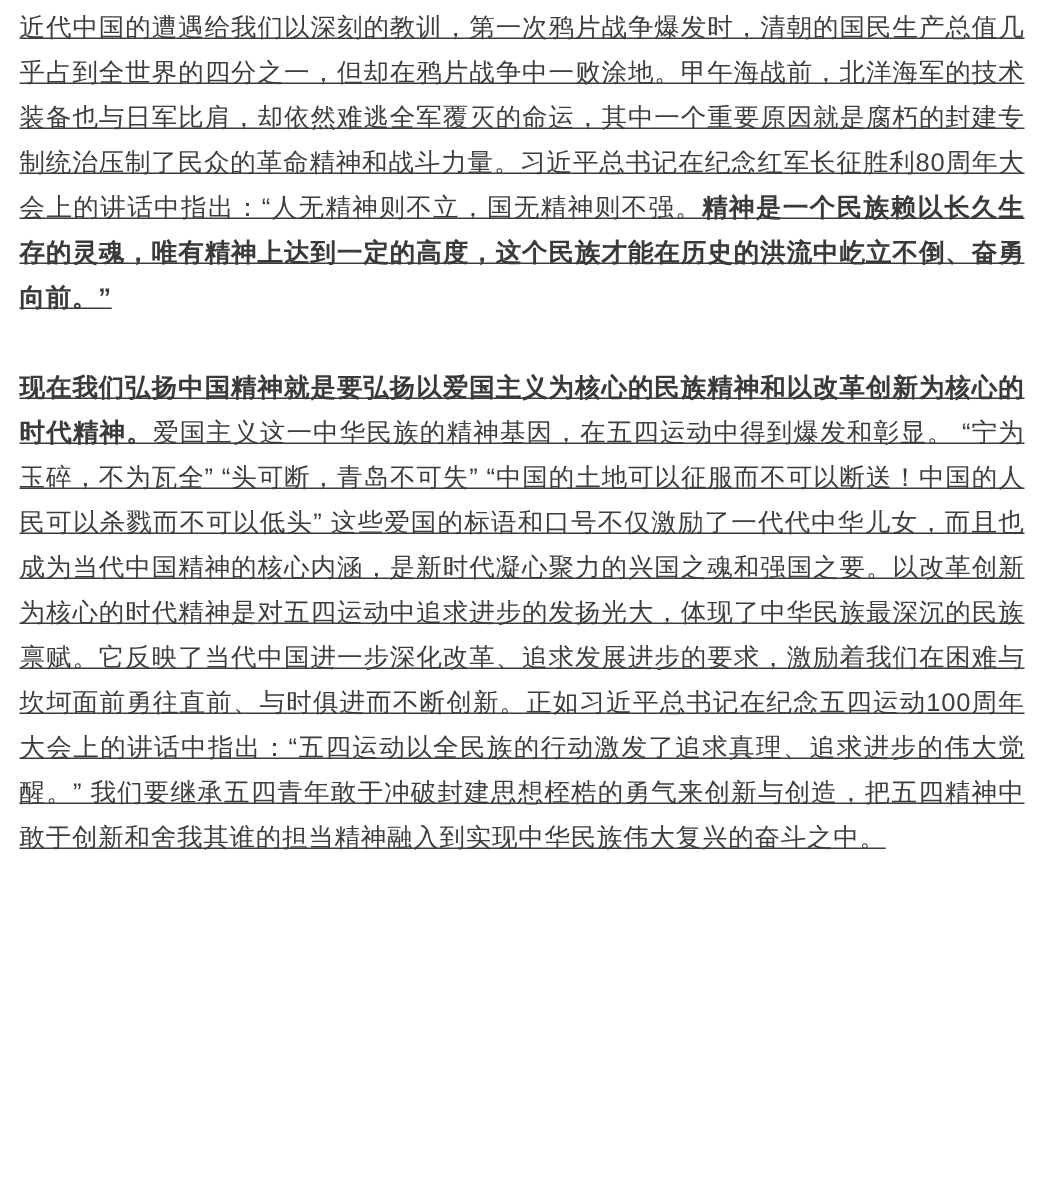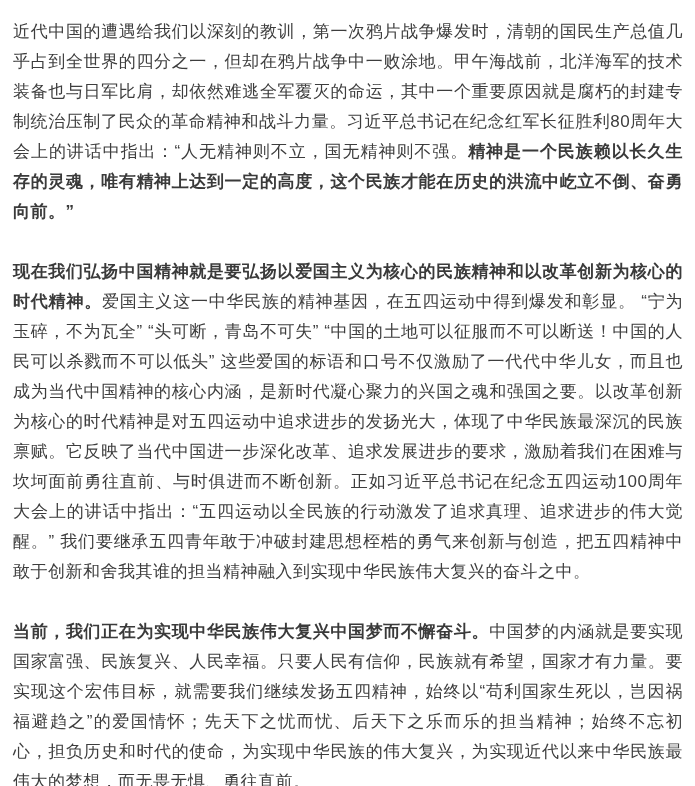--- a/index.html
+++ b/index.html
@@ -10,36 +10,36 @@
     width: 695px;
     min-height: 786px;
     background: #ffffff;
     font-family: "Liberation Sans", "DejaVu Sans", sans-serif;
   }
   .article {
     padding: 4px 12px 24px 13px;
     box-sizing: border-box;
   }
   .article p {
-    margin: 13px 0 30px 0;
+    margin: 0 0 30px 0;
     font-size: 17px;
     line-height: 30px;
     color: #3d3d3d;
     text-align: justify;
     letter-spacing: 0.5px;
     word-break: break-all;
+    text-decoration: underline;
   }
   .article p:last-child {
     margin-bottom: 0;
   }
   .article strong {
     font-weight: bold;
     color: #3a3a3a;
   }
 </style>
 </head>
 <body>
 
 <div class="article" id="article" style="background-color: rgb(255, 255, 255);">
     <p><span>近代中国的遭遇给我们以深刻的教训，第一次鸦片战争爆发时，清朝的国民生产总值几乎占到全世界的四分之一，但却在鸦片战争中一败涂地。甲午海战前，北洋海军的技术装备也与日军比肩，却依然难逃全军覆灭的命运，其中一个重要原因就是腐朽的封建专制统治压制了民众的革命精神和战斗力量。习近平总书记在纪念红军长征胜利80周年大会上的讲话中指出：“人无精神则不立，国无精神则不强。</span><strong>精神是一个民族赖以长久生存的灵魂，唯有精神上达到一定的高度，这个民族才能在历史的洪流中屹立不倒、奋勇向前。”</strong></p>
     <p><strong>现在我们弘扬中国精神就是要弘扬以爱国主义为核心的民族精神和以改革创新为核心的时代精神。</strong><span>爱国主义这一中华民族的精神基因，在五四运动中得到爆发和彰显。 “宁为玉碎，不为瓦全” “头可断，青岛不可失” “中国的土地可以征服而不可以断送！中国的人民可以杀戮而不可以低头” 这些爱国的标语和口号不仅激励了一代代中华儿女，而且也成为当代中国精神的核心内涵，是新时代凝心聚力的兴国之魂和强国之要。以改革创新为核心的时代精神是对五四运动中追求进步的发扬光大，体现了中华民族最深沉的民族禀赋。它反映了当代中国进一步深化改革、追求发展进步的要求，激励着我们在困难与坎坷面前勇往直前、与时俱进而不断创新。正如习近平总书记在纪念五四运动100周年大会上的讲话中指出：“五四运动以全民族的行动激发了追求真理、追求进步的伟大觉醒。” 我们要继承五四青年敢于冲破封建思想桎梏的勇气来创新与创造，把五四精神中敢于创新和舍我其谁的担当精神融入到实现中华民族伟大复兴的奋斗之中。</span></p>
-    <p><strong>当前，我们正在为实现中华民族伟大复兴中国梦而不懈奋斗。</strong><span>中国梦的内涵就是要实现国家富强、民族复兴、人民幸福。只要人民有信仰，民族就有希望，国家才有力量。要实现这个宏伟目标，就需要我们继续发扬五四精神，始终以“苟利国家生死以，岂因祸福避趋之”的爱国情怀；先天下之忧而忧、后天下之乐而乐的担当精神；始终不忘初心，担负历史和时代的使命，为实现中华民族的伟大复兴，为实现近代以来中华民族最伟大的梦想，而无畏无惧、勇往直前。</span></p>
   </div>
 
 </body></html>

